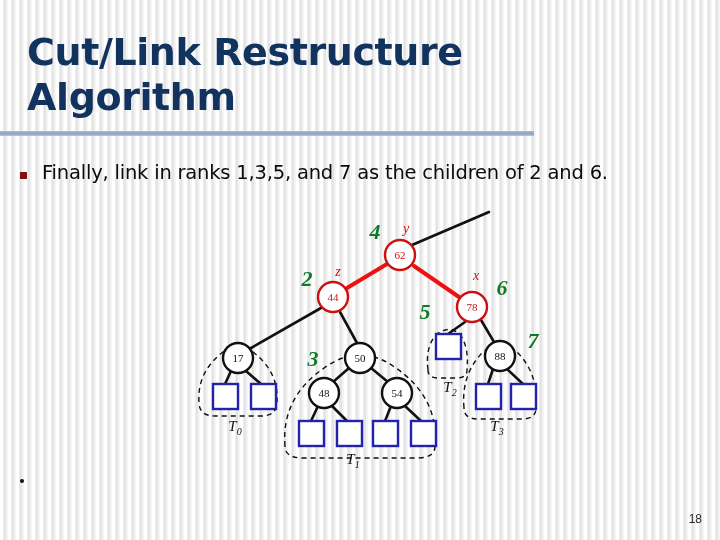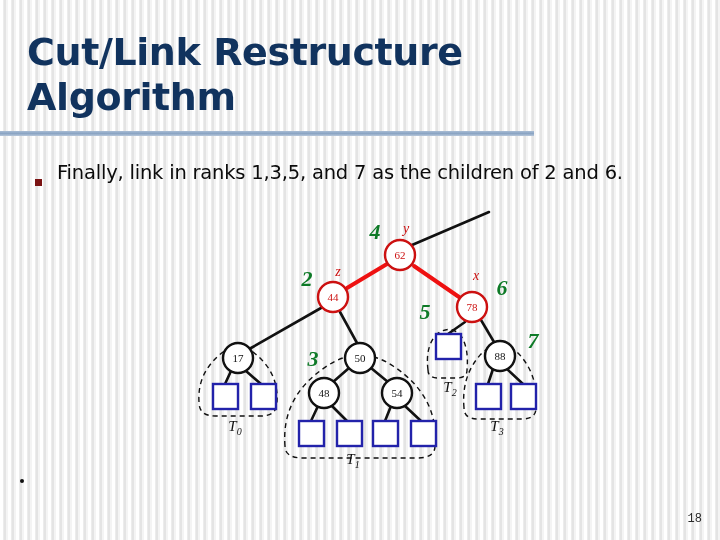--- a/index.html
+++ b/index.html
@@ -47,22 +47,21 @@
     background: linear-gradient(to bottom, #a8bcd4 0%, #8ba5c4 50%, #b7c7da 100%);
   }
   #bullet-block {
     position: absolute;
     left: 20px;
     top: 160px;
     width: 690px;
   }
   .bullet-row {
     display: flex;
-    align-items: flex-end;
-    margin-left: 15px;
+    align-items: flex-start;
   }
   .bullet-marker-sq {
     width: 7px;
     height: 7px;
     background: #7b1313;
     margin-top: 12px;
     margin-right: 15px;
     flex: 0 0 auto;
   }
   .bullet-text-main {
@@ -93,21 +92,21 @@
   .bullet-text-sub {
     font-family: "Liberation Serif", "DejaVu Serif", serif;
     font-size: 18px;
     line-height: 1.2;
     color: #141414;
   }
   #page-number {
     position: absolute;
     right: 18px;
     top: 512px;
-    font-family: Liberation Mono, monospace;
+    font-family: Liberation Sans, sans-serif;
     font-size: 12px;
     color: #2a2a2a;
   }
   #tree-figure {
     position: absolute;
     left: 185px;
     top: 196px;
     width: 365px;
     height: 285px;
   }

